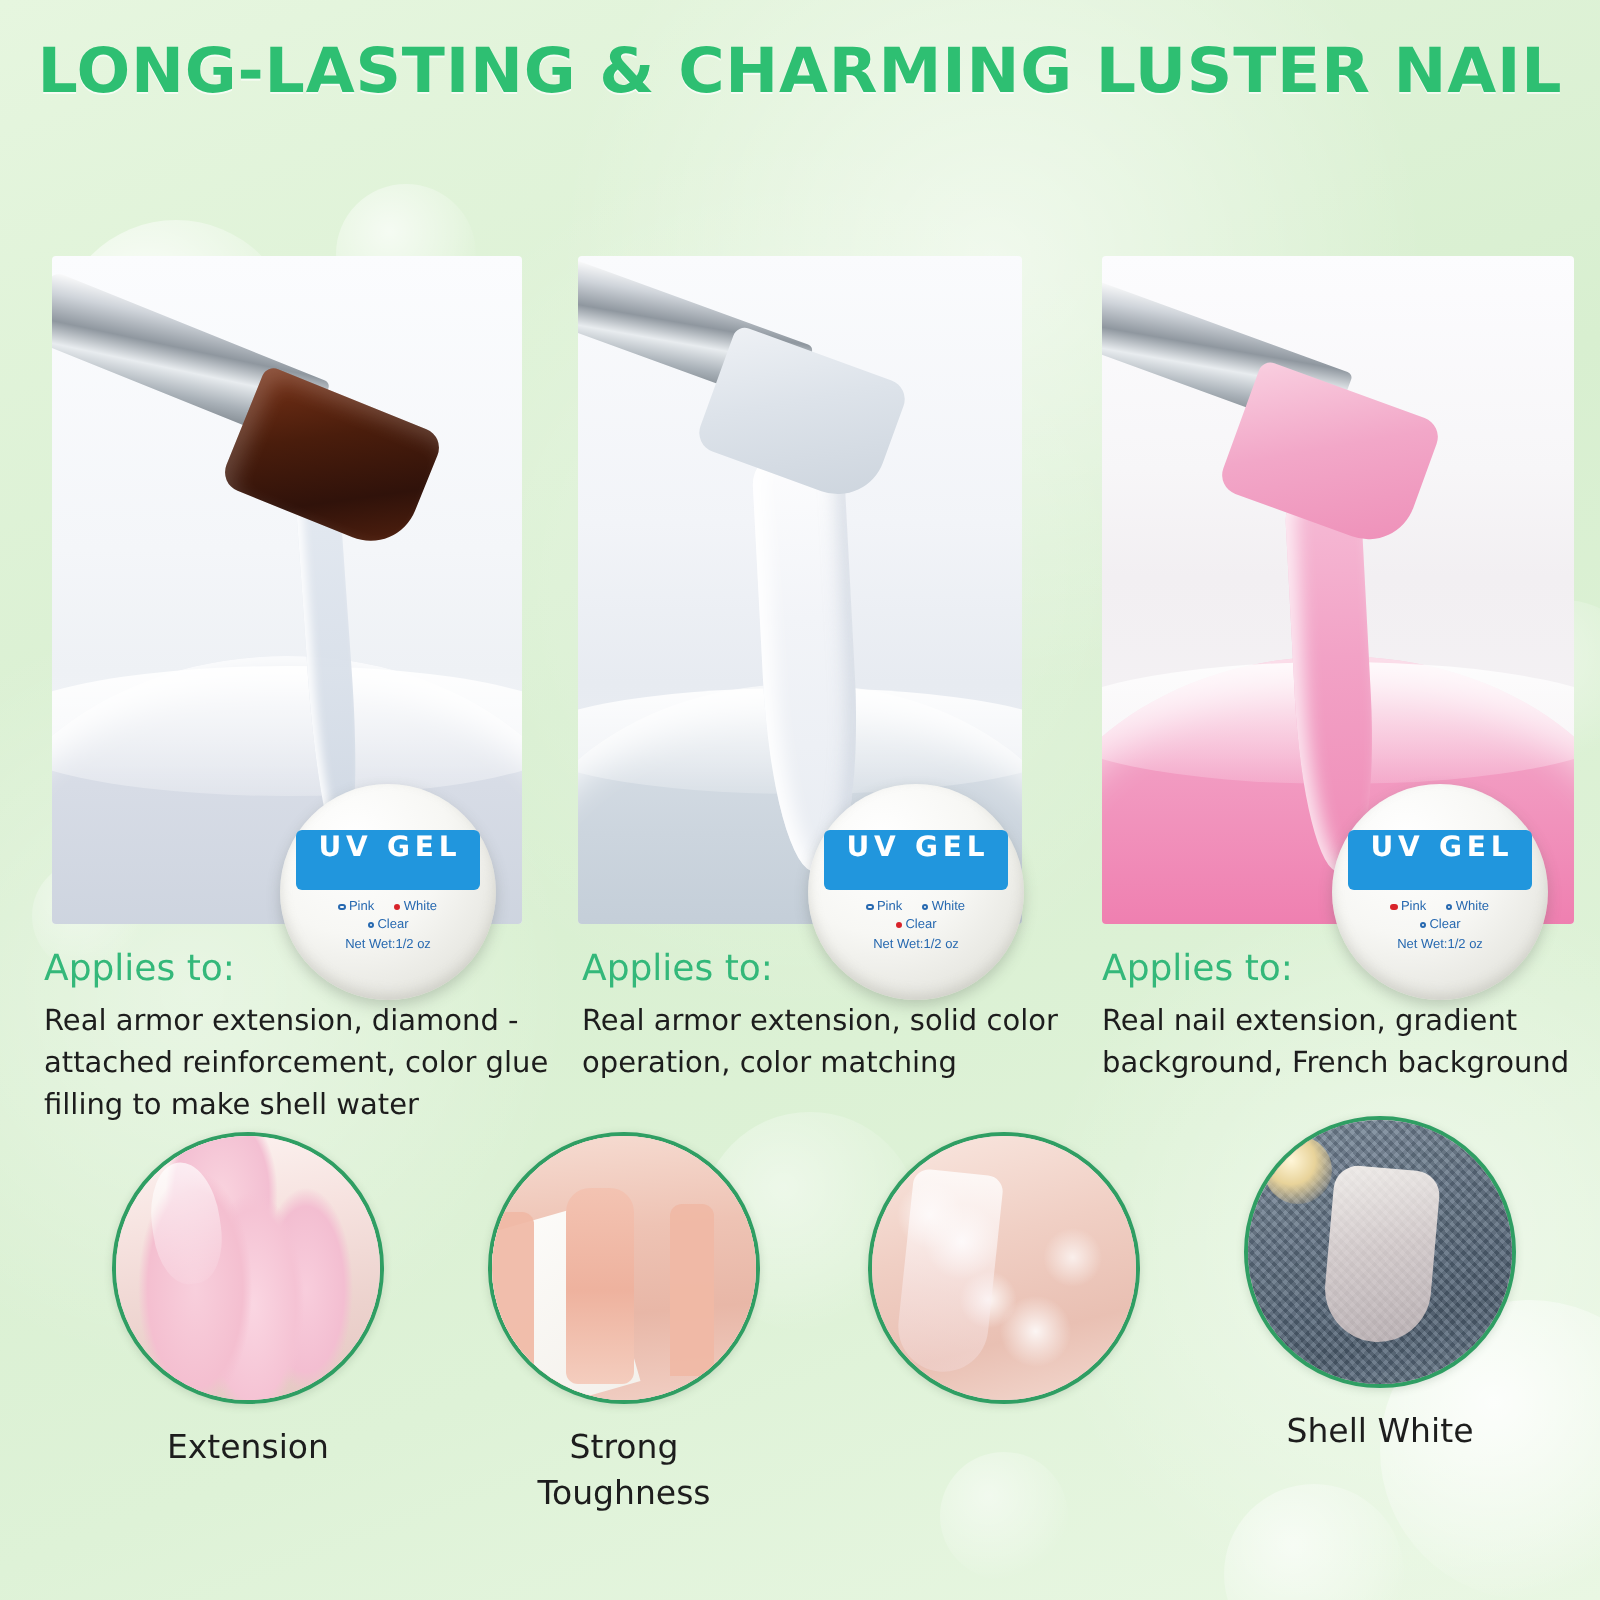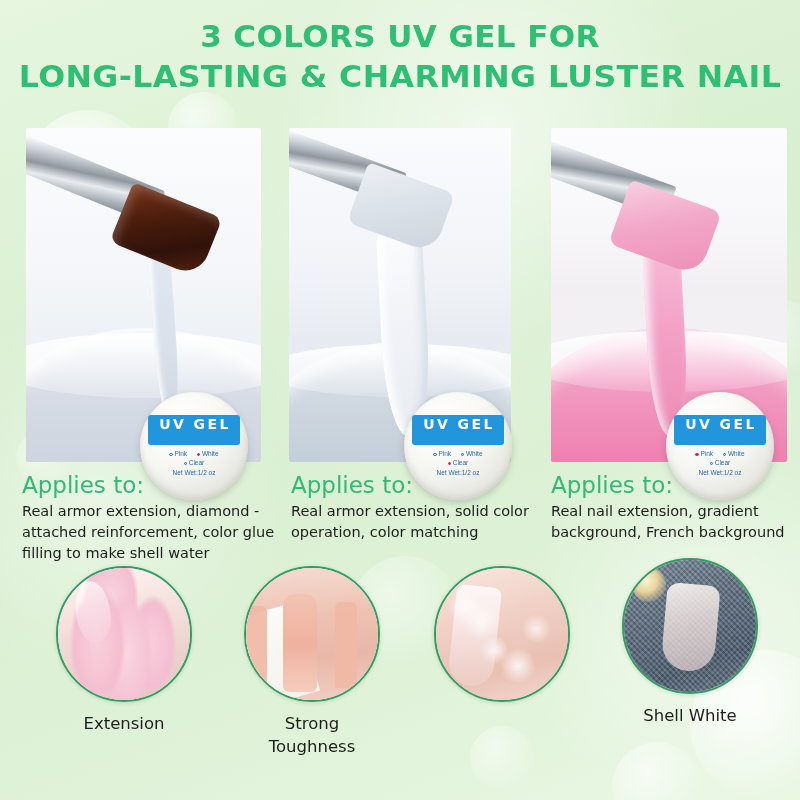--- a/index.html
+++ b/index.html
@@ -222,21 +222,21 @@
 
   
   .applies { position: absolute; }
   .applies.a1 { left: 22px;  top: 472px; width: 262px; }
   .applies.a2 { left: 291px; top: 472px; width: 255px; }
   .applies.a3 { left: 551px; top: 472px; width: 248px; }
 
   .applies-title {
     color: #34b87a;
     font-family: "DejaVu Sans", sans-serif;
-    font-size: 23px;
+    font-size: 18px;
     font-weight: 400;
     line-height: 26px;
     margin-bottom: 3px;
   }
   .applies-body {
     color: #1d1d1d;
     font-family: "DejaVu Sans", sans-serif;
     font-size: 14.5px;
     line-height: 21px;
     font-weight: 400;
@@ -356,21 +356,20 @@
   <div class="bokeh b1"></div>
   <div class="bokeh b2"></div>
   <div class="bokeh b3"></div>
   <div class="bokeh b4"></div>
   <div class="bokeh b5"></div>
   <div class="bokeh b6"></div>
   <div class="bokeh b7"></div>
   <div class="bokeh b8"></div>
 
   <h1 class="headline">
-    <span>3 COLORS UV GEL FOR</span>
     <span class="line2">LONG-LASTING &amp; CHARMING LUSTER NAIL</span>
   </h1>
 
   <div class="panels">
 
     <div class="panel p1">
       <div class="scene1"></div>
       <div class="bowl1"></div>
       <div class="drip d1"></div>
       <div class="ferrule f1"></div>

